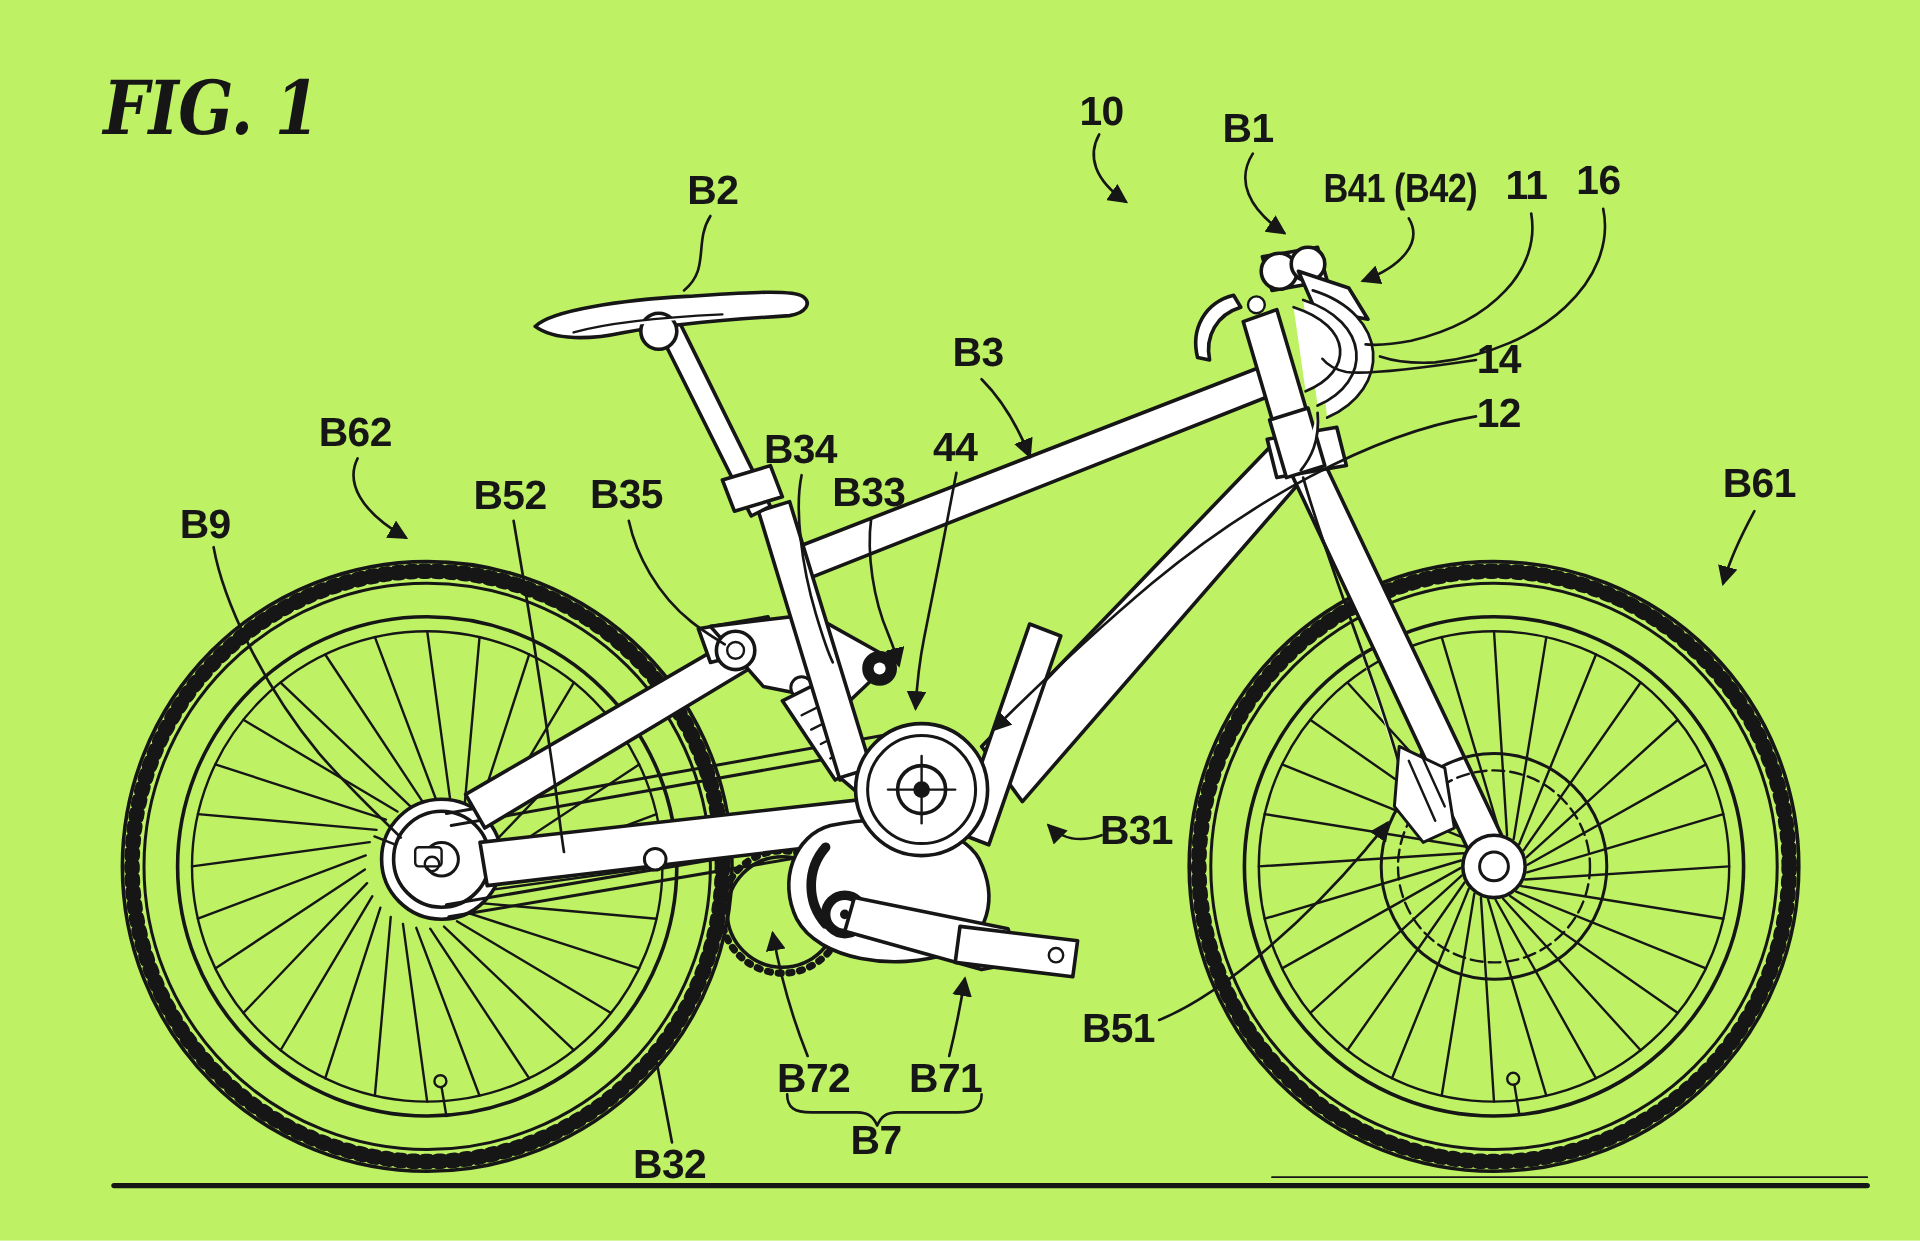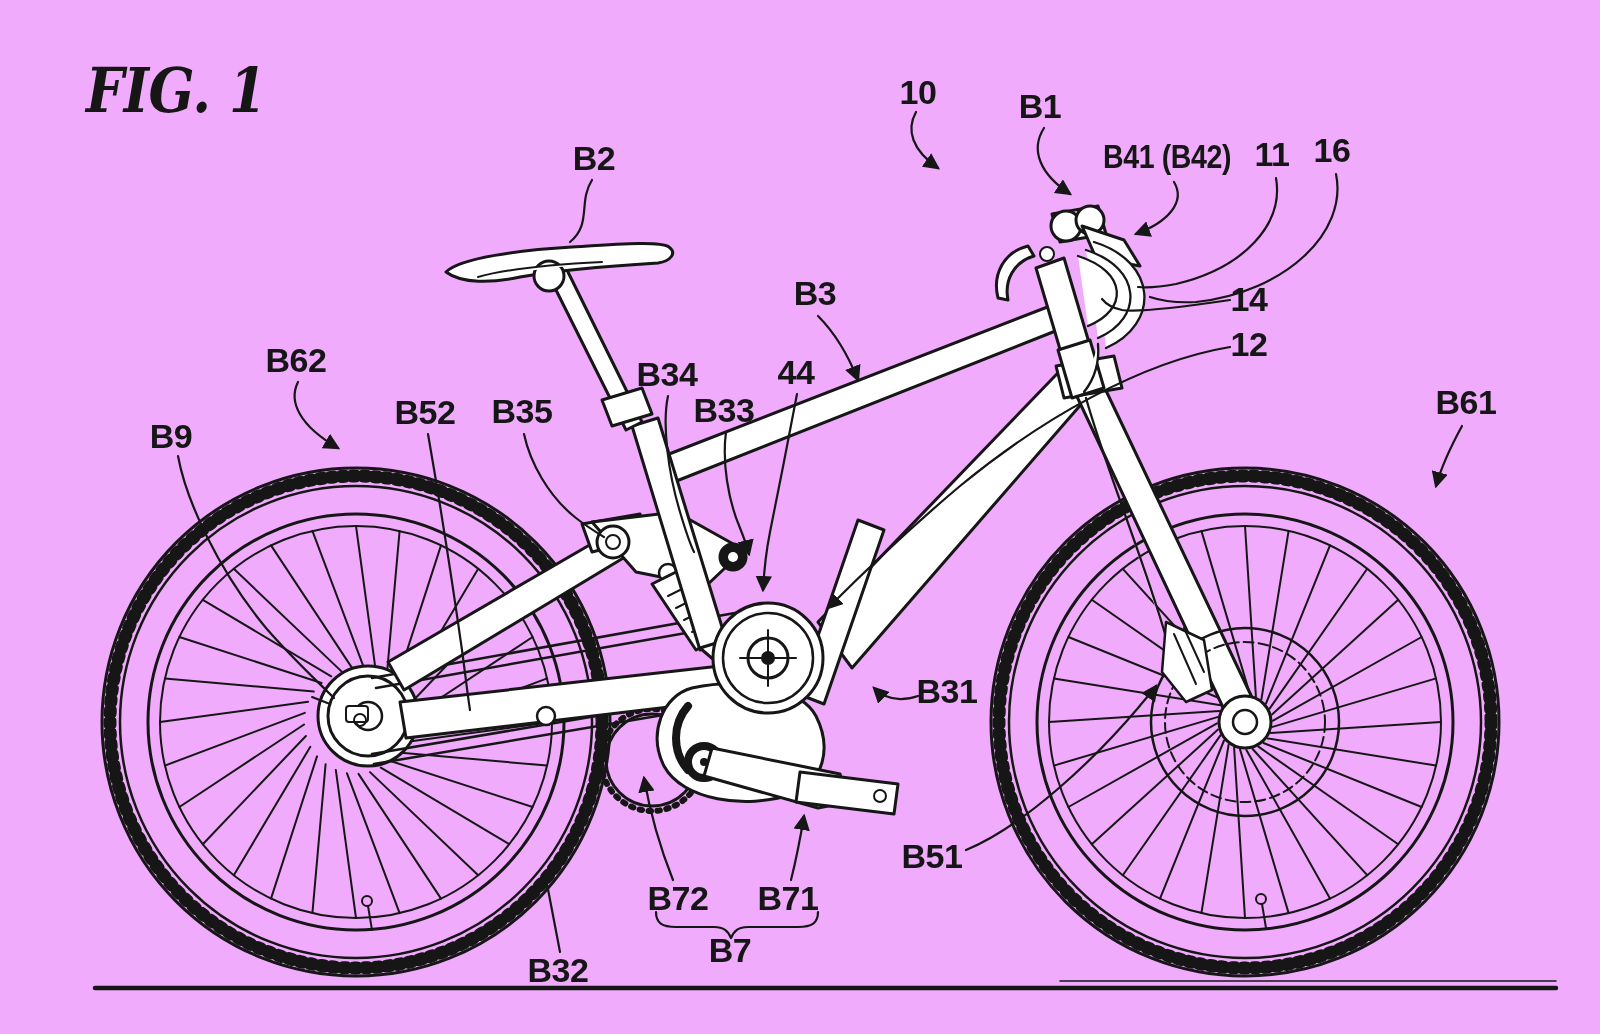--- a/index.html
+++ b/index.html
@@ -1,16 +1,16 @@
 <!DOCTYPE html>
 <html><head>
 <meta charset="utf-8">
 <style>
   html,body{margin:0;padding:0;background:#fff;}
-  .page{position:relative;width:1600px;height:1034px;background:#f0abfc;overflow:hidden;}
+  .page{position:relative;width:1600px;height:1034px;background:#bef264;overflow:hidden;}
   svg{display:block;}
   text{font-family:"Liberation Sans",sans-serif;font-weight:700;fill:#161616;letter-spacing:-0.5px;}
   .lbl{font-size:34px;}
   .figttl{font-family:"DejaVu Serif",serif;font-style:italic;font-weight:700;font-size:62px;}
 </style>
 </head>
 <body>
 
 <div class="page">
 <svg width="1600" height="1034" viewBox="0 0 1600 1034">

